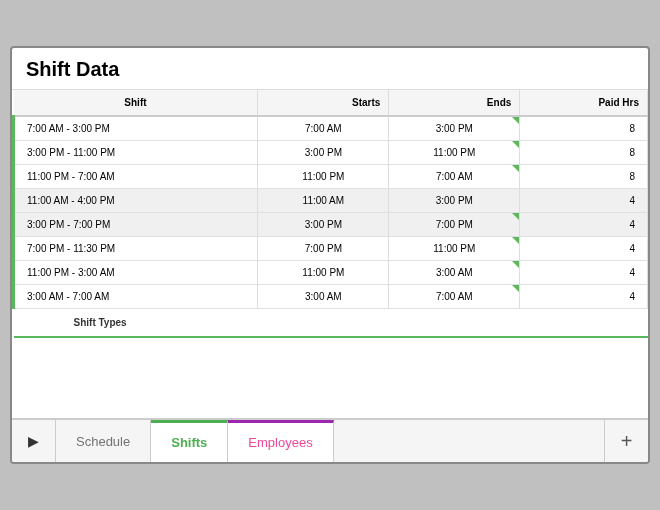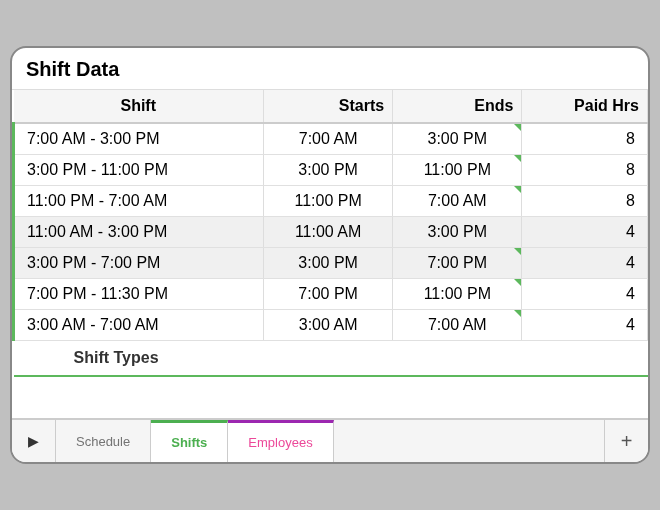--- a/index.html
+++ b/index.html
@@ -16,21 +16,21 @@
       width: 660px;
       height: 510px;
       font-family: Arial, sans-serif;
     }
 
     .window {
       width: 640px;
       height: 418px;
       background: #ffffff;
       border: 2px solid #888;
-      border-radius: 16px;
+      border-radius: 4px;
       display: flex;
       flex-direction: column;
       overflow: hidden;
     }
 
     .title-bar {
       padding: 10px 14px 8px;
       border-bottom: 1px solid #ddd;
     }
 
@@ -41,21 +41,21 @@
     }
 
     .table-area {
       flex: 1;
       overflow-y: auto;
     }
 
     table {
       width: 100%;
       border-collapse: collapse;
-      font-size: 16px;
+      font-size: 10px;
     }
 
     thead tr th {
       background: #f5f5f5;
       font-weight: bold;
       text-align: right;
       padding: 7px 8px;
       border-bottom: 2px solid #ccc;
       border-right: 1px solid #ddd;
     }
@@ -209,35 +209,41 @@
             <td class="has-indicator" style="position: relative;">11:00 PM</td>
             <td style="text-align: right; padding-right: 12px;">8</td>
           </tr>
           <tr>
             <td style="border-left: 3px solid rgb(92, 184, 92);">11:00 PM - 7:00 AM</td>
             <td>11:00 PM</td>
             <td class="has-indicator" style="position: relative;">7:00 AM</td>
             <td style="text-align: right; padding-right: 12px;">8</td>
           </tr>
           <tr style="background: rgb(240, 240, 240);">
-            <td style="border-left: 3px solid rgb(92, 184, 92);">11:00 AM - 3:00 PM</td>
+            <td style="border-left: 3px solid rgb(92, 184, 92);">11:00 AM - 4:00 PM</td>
             <td>11:00 AM</td>
             <td style="position: relative;">3:00 PM</td>
             <td style="text-align: right; padding-right: 12px;">4</td>
           </tr>
           <tr>
             <td style="border-left: 3px solid rgb(92, 184, 92);">3:00 PM - 7:00 PM</td>
             <td>3:00 PM</td>
             <td class="has-indicator" style="position: relative;">7:00 PM</td>
             <td style="text-align: right; padding-right: 12px;">4</td>
           </tr>
           <tr>
             <td style="border-left: 3px solid rgb(92, 184, 92);">7:00 PM - 11:30 PM</td>
             <td>7:00 PM</td>
             <td class="has-indicator" style="position: relative;">11:00 PM</td>
+            <td style="text-align: right; padding-right: 12px;">4</td>
+          </tr>
+          <tr>
+            <td style="border-left: 3px solid rgb(92, 184, 92);">11:00 PM - 3:00 AM</td>
+            <td>11:00 PM</td>
+            <td class="has-indicator" style="position: relative;">3:00 AM</td>
             <td style="text-align: right; padding-right: 12px;">4</td>
           </tr>
           <tr>
             <td style="border-left: 3px solid rgb(92, 184, 92);">3:00 AM - 7:00 AM</td>
             <td>3:00 AM</td>
             <td class="has-indicator" style="position: relative;">7:00 AM</td>
             <td style="text-align: right; padding-right: 12px;">4</td>
           </tr>
           <tr class="shift-types-row">
             <td colspan="4" style="font-weight: bold; text-align: left; padding-left: 60px; border-bottom: 2px solid rgb(92, 184, 92); border-left: none;">Shift Types</td>

